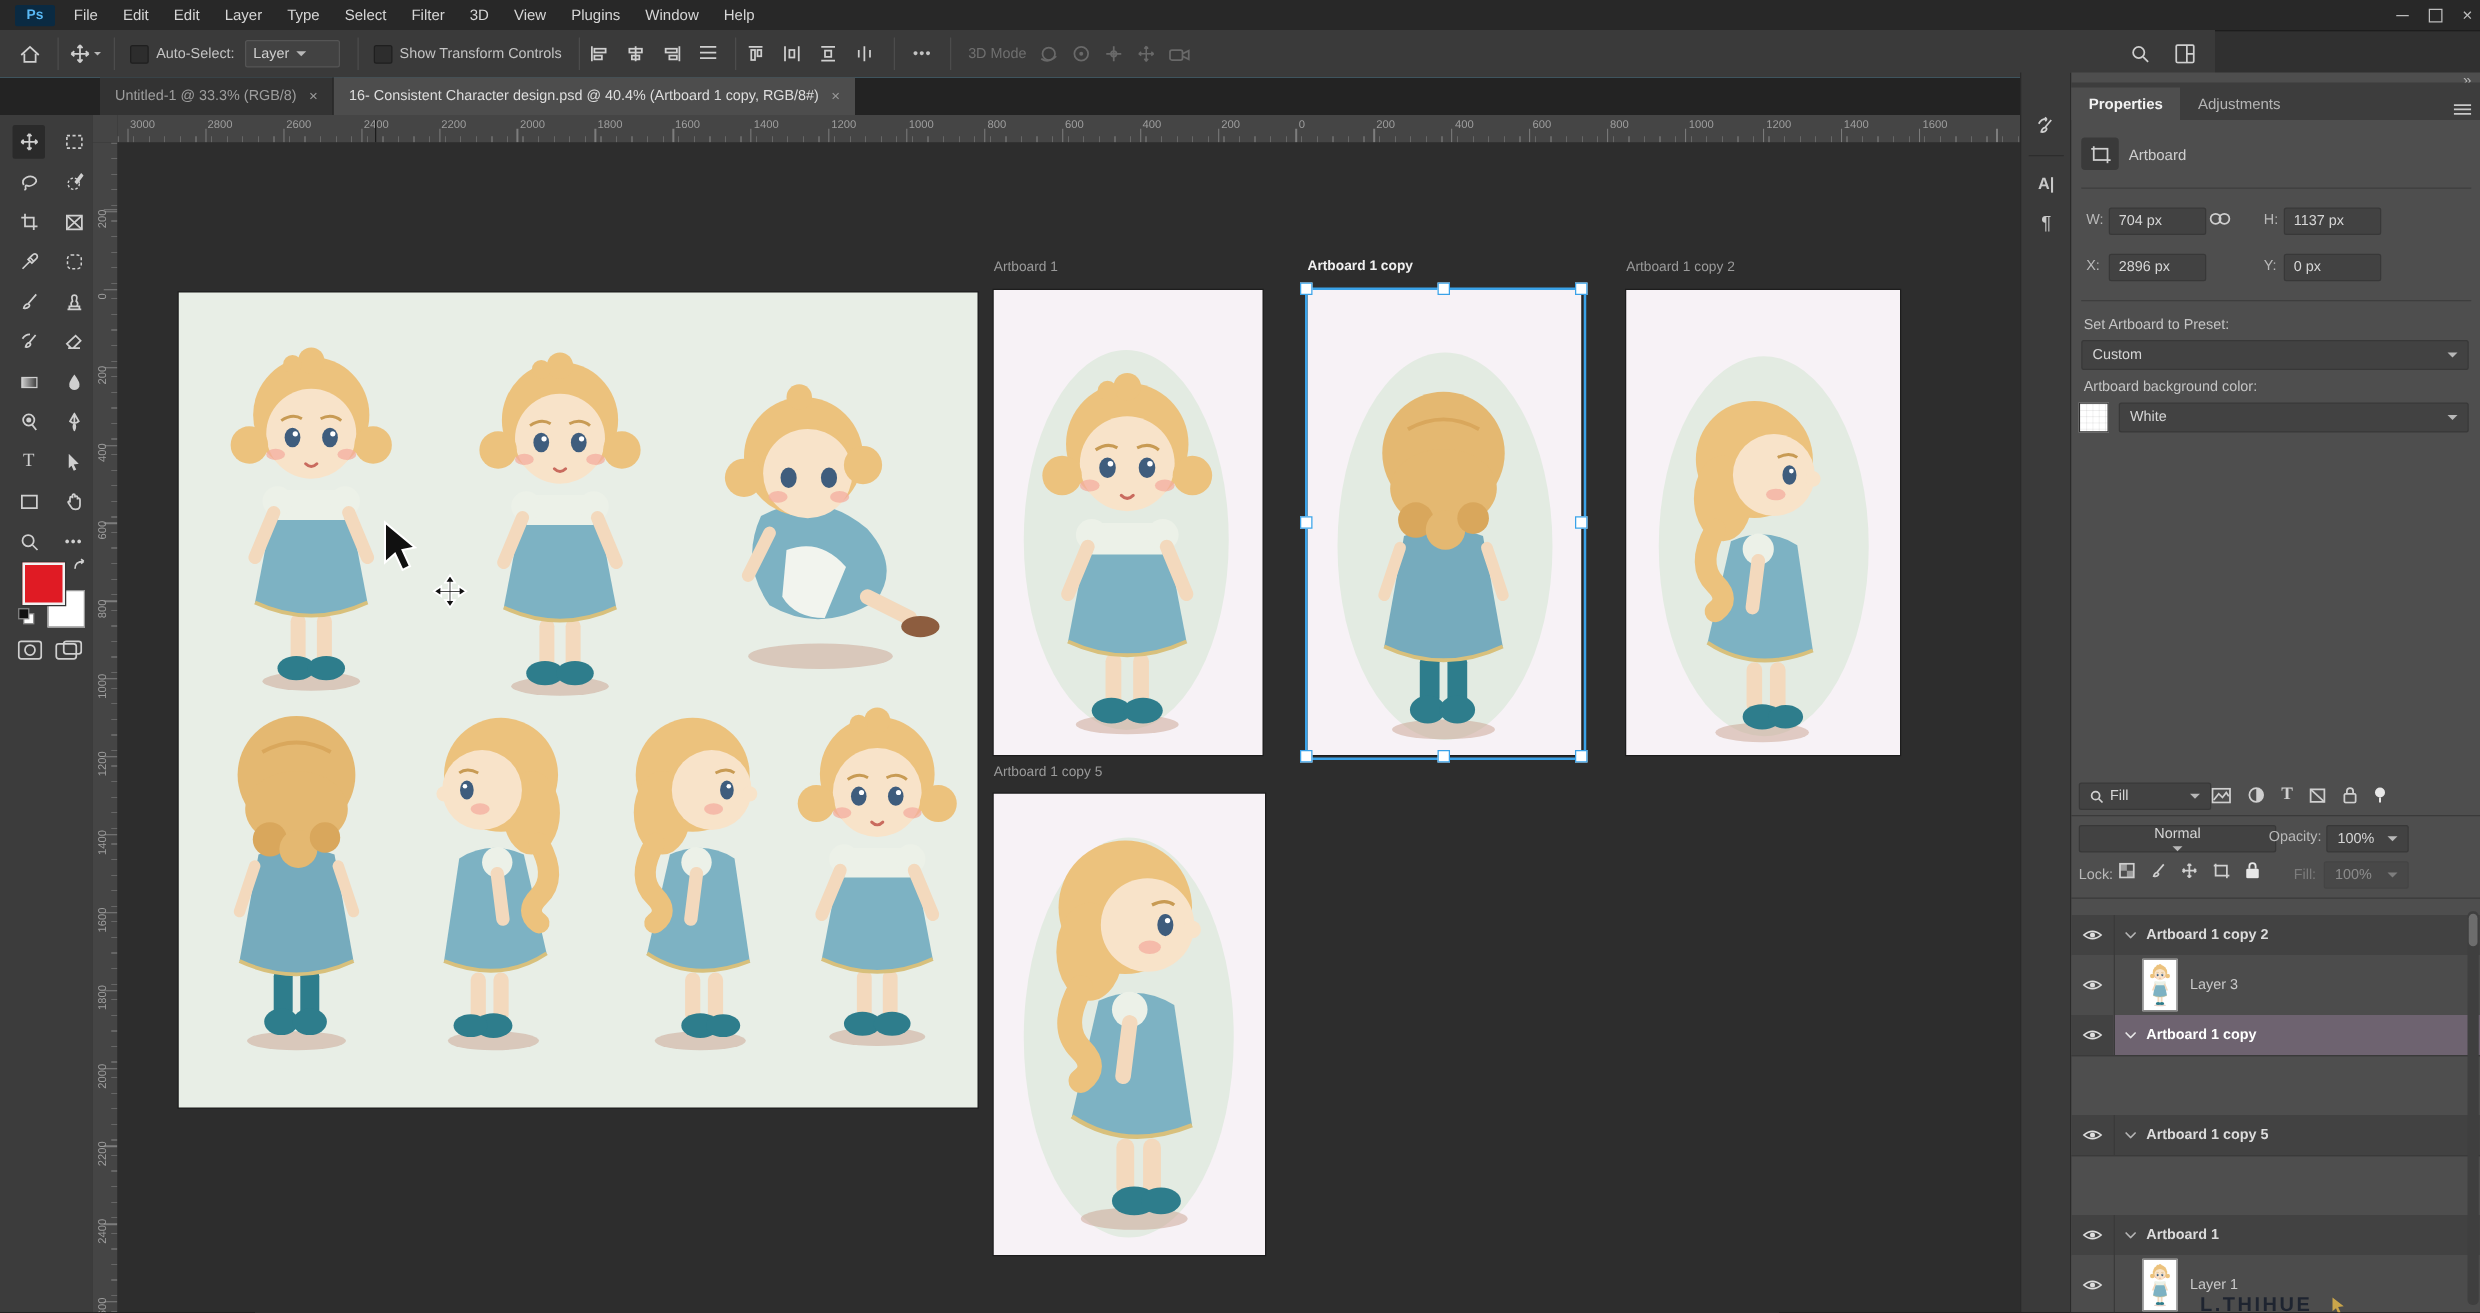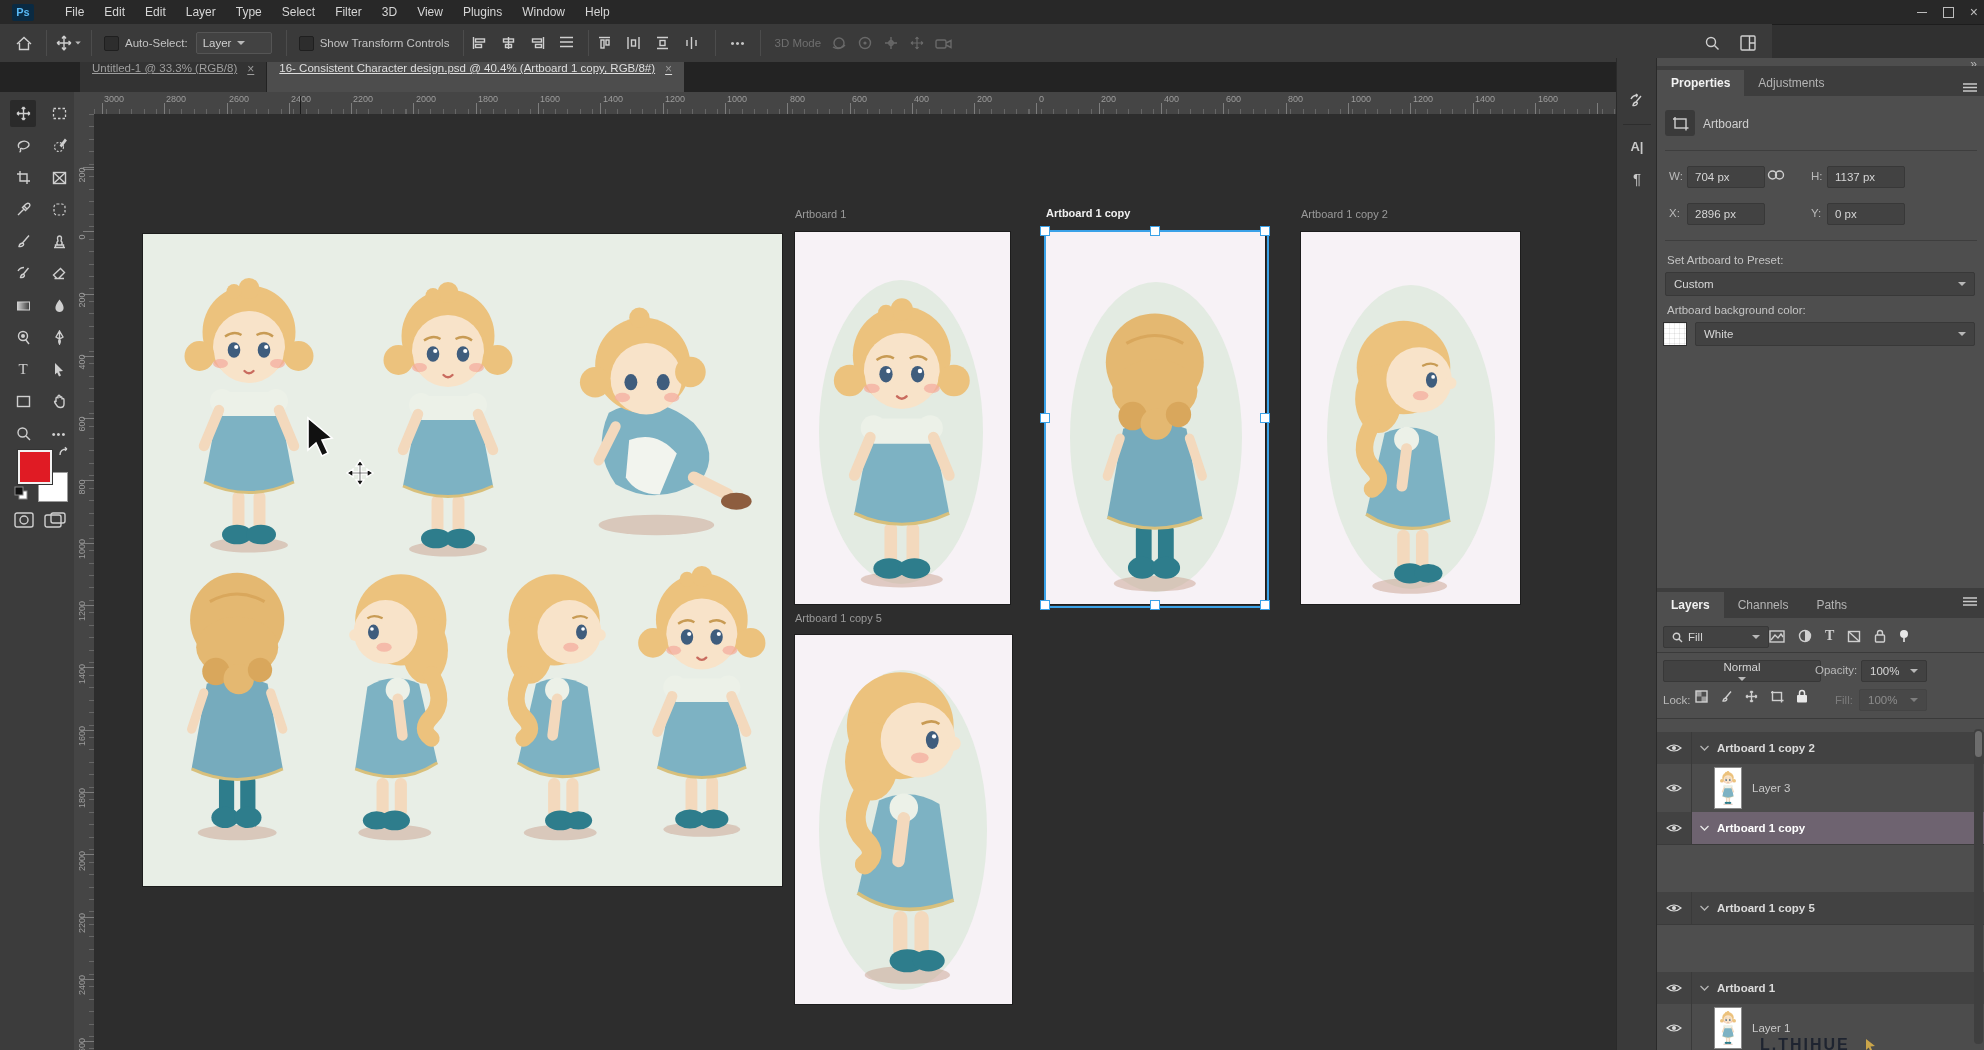--- a/index.html
+++ b/index.html
@@ -1,39 +1,39 @@
 <!DOCTYPE html>
 <html><head>
 <meta charset="utf-8">
 <style>
   html,body{margin:0;padding:0;background:#151515;}
   .root{position:relative;width:1984px;height:1050px;overflow:hidden;background:#303030;
         font-family:"Liberation Sans",sans-serif;color:#c8c8c8;font-size:12px;}
   .abs{position:absolute;}
   
   .menubar{left:0;top:0;width:1984px;height:24px;background:#282828;display:flex;align-items:center;gap:2px;border-bottom:1px solid #1d1d1d;}
-  .pslogo{width:22px;height:17px;margin:0 20px 0 12px;background:#0a2a42;color:#59b9f5;font-size:11px;font-weight:bold;
+  .pslogo{width:32px;height:17px;margin:0 4px 0 12px;background:#0a2a42;color:#59b9f5;font-size:11px;font-weight:bold;
           display:flex;align-items:center;justify-content:center;border-radius:2px;}
   .mi{padding:0 9px;color:#d6d6d6;font-size:12px;line-height:24px;cursor:default;}
   .winctl{position:absolute;right:6px;top:0;display:flex;gap:16px;align-items:center;height:24px;color:#bdbdbd;}
   .wmin{width:10px;height:1px;background:#bdbdbd;display:inline-block;}
   .wmax{width:9px;height:9px;border:1px solid #bdbdbd;display:inline-block;}
   .optionsbar{left:0;top:24px;width:1772px;height:38px;background:#3a3a3a;border-bottom:7px solid #7dd3fc;display:flex;align-items:center;}
   .sep{width:1px;height:26px;background:#4c4c4c;margin:0 8px;}
   .obtxt{color:#c3c3c3;font-size:11.5px;}
   .graytxt{color:#6f6f6f;font-size:11.5px;}
   .chk{width:13px;height:13px;background:#2d2d2d;border:1px solid #1f1f1f;border-radius:2px;margin:0 6px 0 4px;}
   .drop{height:20px;background:#424242;border:1px solid #555;border-radius:2px;display:flex;align-items:center;
         padding:0 6px;gap:6px;font-size:11.5px;color:#d0d0d0;}
   .caret{width:0;height:0;border-left:4px solid transparent;border-right:4px solid transparent;border-top:4px solid #b8b8b8;}
   .toolbtn{width:28px;height:26px;display:flex;align-items:center;justify-content:center;border-radius:2px;}
   .icnrow{display:flex;align-items:center;gap:14px;}
   
   .tabbar{left:0;top:62px;width:1984px;height:30px;background:#232323;display:flex;align-items:flex-end;}
-  .dtab{height:30px;display:flex;align-items:flex-start;padding:0 12px;gap:10px;font-size:11.5px;text-decoration:underline;}
+  .dtab{height:30px;display:flex;align-items:center;padding:0 12px;gap:10px;font-size:11.5px;}
   .dtab.inactive{background:#333333;color:#9e9e9e;border-right:1px solid #222;}
   .dtab.active{background:#4d4d4d;color:#dedede;}
   .tabx{color:#9a9a9a;font-size:12px;}
   
   .toolbar{left:0;top:92px;width:74px;height:958px;background:#3c3c3c;border-right:1px solid #2a2a2a;}
   .tool{position:absolute;width:26px;height:27px;display:flex;align-items:center;justify-content:center;border-radius:2px;}
   .tool.sel{background:#2a2a2a;}
   .tsvg{stroke:#cfcfcf;fill:none;stroke-width:1.4;}
   
   .hruler{left:94px;top:92px;width:1522px;height:22px;background:#454545;border-bottom:1px solid #2c2c2c;overflow:hidden;}
@@ -648,28 +648,20 @@
   <span class="flbl" style="left:10px;top:246px;color:#c4c4c4;">Artboard background color:</span>
   <div style="position:absolute;left:6px;top:264px;width:22px;height:22px;background:#ffffff;border:1px solid #2e2e2e;
        background-image:linear-gradient(#0001 1px,transparent 1px),linear-gradient(90deg,#0001 1px,transparent 1px);background-size:5px 5px;"></div>
   <div class="ddl" style="left:38px;top:264px;width:262px;">
     <span>White</span>
     <span class="caret"></span>
   </div>
 </div>
 
 <div class="abs panel" style="left:1656px;top:588px;width:328px;height:462px;">
-  <div class="ptabs">
-    <div class="ptab active">Layers</div>
-    <div class="ptab">Channels</div>
-    <div class="ptab">Paths</div>
-    <svg class="pmenu" width="14" height="9">
-          <path d="M0 1 H14 M0 4.5 H14 M0 8 H14" stroke="#c9c9c9" stroke-width="1.4"></path>
-        </svg>
-  </div>
 
   <div class="ddl" style="left:6px;top:38px;width:88px;height:20px;">
     <span style="display:flex;align-items:center;gap:5px;">
       <svg width="11" height="11">
             <circle cx="4.5" cy="4.5" r="3.2" class="tsvg"></circle>
             <path class="tsvg" d="M7 7 L10 10"></path>
           </svg>
       <span>Fill</span>
     </span>
     <span class="caret"></span>

